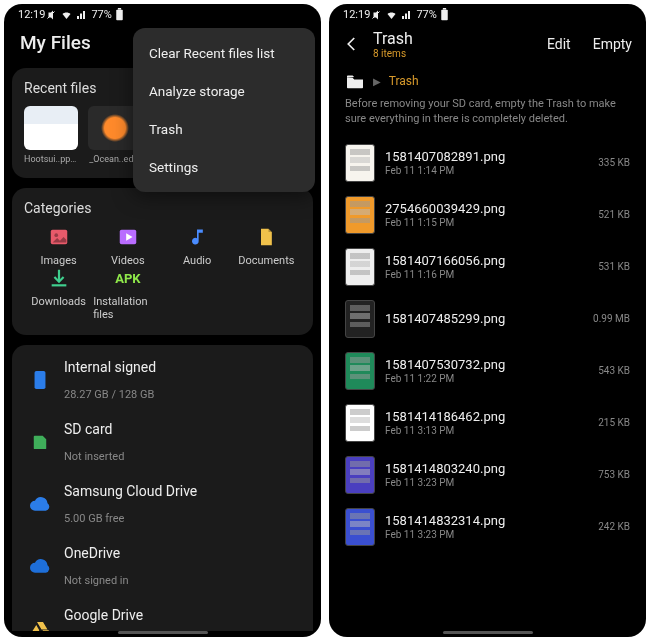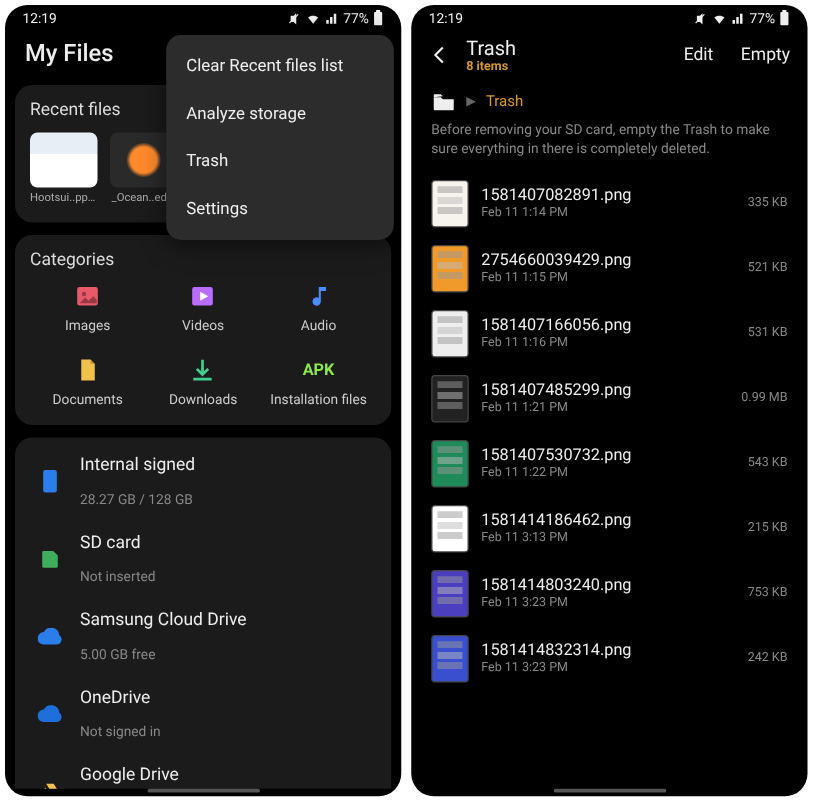--- a/index.html
+++ b/index.html
@@ -1,45 +1,45 @@
 <!DOCTYPE html>
 <html><head>
 <meta charset="utf-8">
 <style>
   * { margin: 0; padding: 0; box-sizing: border-box; font-family: -apple-system, 'Segoe UI', Roboto, sans-serif; }
   body { background: #fff; display: flex; gap: 8px; padding: 4px; width: 650px; height: 641px; }
   .phone { flex: 1; background: #000; border-radius: 18px; overflow: hidden; position: relative; color: #eee; display: flex; flex-direction: column; }
-  .status { display: flex; justify-content: space-between; align-items: center; padding: 4px 14px 2px; font-size: 11px; color: #eee; }
+  .status { display: flex; justify-content: flex-start; align-items: center; padding: 4px 14px 2px; font-size: 11px; color: #eee; }
   .status .right { display: flex; align-items: center; gap: 3px; }
   
   .title-my { font-size: 19px; font-weight: 500; padding: 8px 16px 14px; color: #eee; }
   .card { background: #1b1b1b; border-radius: 14px; margin: 0 8px 10px; padding: 12px 12px 14px; }
   .sec-title { font-size: 14px; color: #ddd; margin-bottom: 10px; }
   .recent-row { display: flex; gap: 10px; }
   .thumb { width: 54px; display: flex; flex-direction: column; align-items: center; gap: 4px; }
   .thumb .img { width: 54px; height: 44px; border-radius: 6px; background: #333; position: relative; overflow: hidden; }
   .thumb .cap { font-size: 9px; color: #aaa; white-space: nowrap; overflow: hidden; text-overflow: ellipsis; max-width: 54px; }
-  .cat-grid { display: grid; grid-template-columns: repeat(3,1fr); row-gap: 18px; }
+  .cat-grid { display: grid; grid-template-columns: repeat(4,1fr); }
   .cat { display: flex; flex-direction: column; align-items: center; gap: 6px; }
   .cat .glyph { height: 22px; display: flex; align-items: center; justify-content: flex-end; font-size: 18px; }
   .cat .lbl { font-size: 11px; color: #ccc; }
   .storage { display: flex; align-items: center; gap: 12px; padding: 10px 4px; }
   .storage .sic { width: 24px; display: flex; justify-content: center; font-size: 16px; }
   .storage .txt .main { font-size: 14px; color: #eee; }
   .storage .txt .sub { font-size: 11px; color: #888; margin-top: 13px; }
   .menu { position: absolute; top: 24px; right: 6px; width: 182px; background: #2c2c2c; border-radius: 12px; padding: 6px 0; box-shadow: 0 4px 20px rgba(0,0,0,.5); }
   .menu .mi { padding: 11px 16px; font-size: 13.5px; color: #eee; }
   .home-ind { height: 3px; width: 90px; background: #555; border-radius: 2px; margin: 0 auto 3px; }
   .left-content { flex: 1; overflow: hidden; }
   
   .hdr { display: flex; align-items: center; padding: 6px 14px 4px; gap: 12px; }
   .back { font-size: 18px; color: #eee; }
   .hdr .tt { flex: 1; }
   .hdr .tt .main { font-size: 16px; color: #eee; }
-  .hdr .tt .sub { font-size: 10px; color: #d89a2b; font-weight: bold; }
+  .hdr .tt .sub { font-size: 10px; color: #d89a2b; }
   .hdr .act { font-size: 14px; color: #eee; margin-left: 10px; }
   .crumb { display: flex; align-items: center; gap: 8px; padding: 10px 16px 8px; font-size: 12px; }
   .crumb .home { display: inline-flex; }
   .crumb .arrow { color: #666; font-size: 10px; }
   .crumb .cur { color: #d89a2b; }
   .note { font-size: 11px; color: #888; padding: 0 16px 10px; line-height: 1.35; }
   .files { flex: 1; overflow: hidden; }
   .frow { display: flex; align-items: center; gap: 10px; padding: 7px 16px; }
   .fthumb { width: 30px; height: 38px; border-radius: 3px; background: #fff; border: 1px solid #444; flex-shrink: 0; position: relative; overflow: hidden; }
   .fthumb::after { content:''; position:absolute; inset:4px; background: linear-gradient(#999 0 20%, transparent 20% 30%, #bbb 30% 50%, transparent 50% 60%, #999 60% 80%, transparent 80%); opacity:.5; }
@@ -305,21 +305,20 @@
         <div class="finfo">
           <div class="fn">1581407166056.png</div>
           <div class="fd">Feb 11 1:16 PM</div>
         </div>
         <div class="fsize">531 KB</div>
       </div>
       <div class="frow">
         <div class="fthumb" style="background:#222222"></div>
         <div class="finfo">
           <div class="fn">1581407485299.png</div>
-          <div class="fd">Feb 11 1:21 PM</div>
         </div>
         <div class="fsize">0.99 MB</div>
       </div>
       <div class="frow">
         <div class="fthumb" style="background:#1f8a5a"></div>
         <div class="finfo">
           <div class="fn">1581407530732.png</div>
           <div class="fd">Feb 11 1:22 PM</div>
         </div>
         <div class="fsize">543 KB</div>

